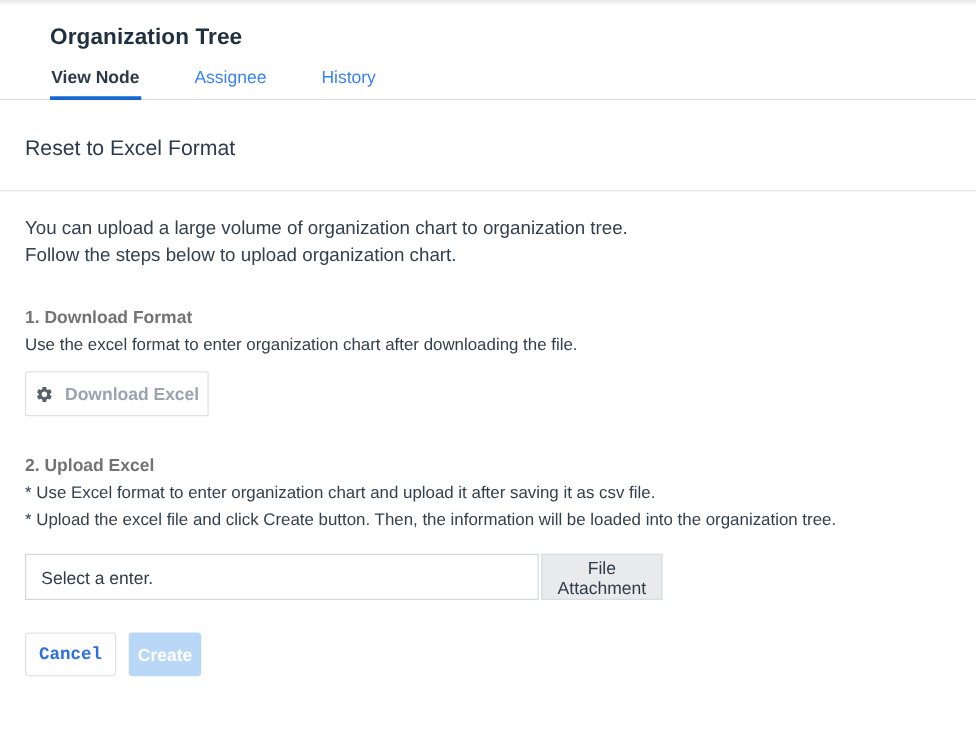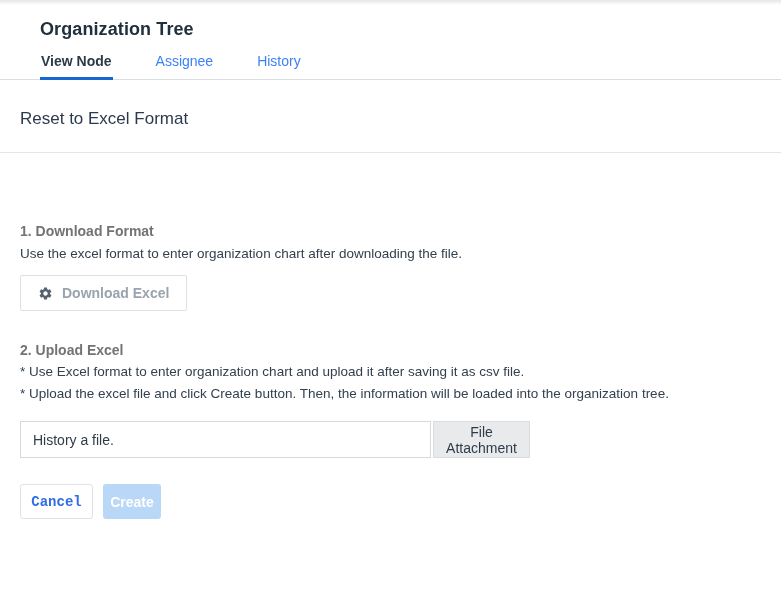--- a/index.html
+++ b/index.html
@@ -21,21 +21,21 @@
   .section-heading { margin-top: 29px; font-size: 17px; font-weight: 400; color: #2b3b4d; }
   .section-divider { margin: 23px -20px 0 -20px; border: 0; border-top: 1px solid #e2e6ea; }
 
   .intro { margin-top: 19px; font-size: 15px; line-height: 22px; color: #33404e; }
 
   .step-title { font-size: 14px; font-weight: 700; color: #737373; }
   .step1 .step-title { margin-top: 29px; }
   .step-desc { margin-top: 7px; font-size: 13.5px; color: #33404e; }
 
   .download-btn { margin-top: 14px; display: inline-flex; align-items: center; gap: 9px;
-    height: 36px; padding: 0 17px; background: #ffffff; border: 1px solid #dde1e5;
+    height: 36px; padding: 0 7px; background: #ffffff; border: 1px solid #dde1e5;
     border-radius: 2px; cursor: pointer; font-family: inherit; }
   .download-btn .gear { width: 15px; height: 15px; fill: #57616e; display: block; }
   .download-btn .lbl { font-size: 14px; color: #9aa3ae; font-weight: 600; }
 
   .step2 { margin-top: 31px; }
   .step-note { margin-top: 5px; font-size: 13.5px; color: #33404e; line-height: 17px; }
   .step2 .step-note:first-of-type { margin-top: 8px; }
 
   .file-row { margin-top: 19px; display: flex; width: 510px; height: 37px; }
   .file-input { flex: 1; display: flex; align-items: center; padding-left: 12px;
@@ -60,42 +60,43 @@
     <div class="tab">Assignee</div>
     <div class="tab">History</div>
   </nav>
 </header>
 
 <main class="content">
   <h1 class="section-heading">Reset to Excel Format</h1>
   <hr class="section-divider">
 
   <p class="intro">
-    <br>
+    <span>You can upload a large volume of organization chart to organization tree.</span><br>
+    <span>Follow the steps below to upload organization chart.</span>
   </p>
 
   <section class="step1">
     <div class="step-title">1. Download Format</div>
     <div class="step-desc">Use the excel format to enter organization chart after downloading the file.</div>
     <button class="download-btn">
       <svg class="gear" viewBox="0 0 24 24" aria-hidden="true">
         <path d="M19.14,12.94c0.04-0.3,0.06-0.61,0.06-0.94c0-0.32-0.02-0.64-0.07-0.94l2.03-1.58c0.18-0.14,0.23-0.41,0.12-0.61 l-1.92-3.32c-0.12-0.22-0.37-0.29-0.59-0.22l-2.39,0.96c-0.5-0.38-1.03-0.7-1.62-0.94L14.4,2.81c-0.04-0.24-0.24-0.41-0.48-0.41 h-3.84c-0.24,0-0.43,0.17-0.47,0.41L9.25,5.35C8.66,5.59,8.12,5.92,7.63,6.29L5.24,5.33c-0.22-0.08-0.47,0-0.59,0.22L2.74,8.87 C2.62,9.08,2.66,9.34,2.86,9.48l2.03,1.58C4.84,11.36,4.8,11.69,4.8,12s0.02,0.64,0.07,0.94l-2.03,1.58 c-0.18,0.14-0.23,0.41-0.12,0.61l1.92,3.32c0.12,0.22,0.37,0.29,0.59,0.22l2.39-0.96c0.5,0.38,1.03,0.7,1.62,0.94l0.36,2.54 c0.05,0.24,0.24,0.41,0.48,0.41h3.84c0.24,0,0.44-0.17,0.47-0.41l0.36-2.54c0.59-0.24,1.13-0.56,1.62-0.94l2.39,0.96 c0.22,0.08,0.47,0,0.59-0.22l1.92-3.32c0.12-0.22,0.07-0.47-0.12-0.61L19.14,12.94z M12,15.6c-1.98,0-3.6-1.62-3.6-3.6 s1.62-3.6,3.6-3.6s3.6,1.62,3.6,3.6S13.98,15.6,12,15.6z"></path>
       </svg>
       <span class="lbl">Download Excel</span>
     </button>
   </section>
 
   <section class="step2">
     <div class="step-title">2. Upload Excel</div>
     <div class="step-note">* Use Excel format to enter organization chart and upload it after saving it as csv file.</div>
     <div class="step-note">* Upload the excel file and click Create button. Then, the information will be loaded into the organization tree.</div>
   </section>
 
   <div class="file-row">
-    <div class="file-input">History a file.</div>
+    <div class="file-input">Select a enter.</div>
     <button class="attach-btn">File Attachment</button>
   </div>
 
   <div class="actions">
     <button class="btn cancel-btn">Cancel</button>
     <button class="btn create-btn" disabled="">Create</button>
   </div>
 </main>
 
 </body></html>

